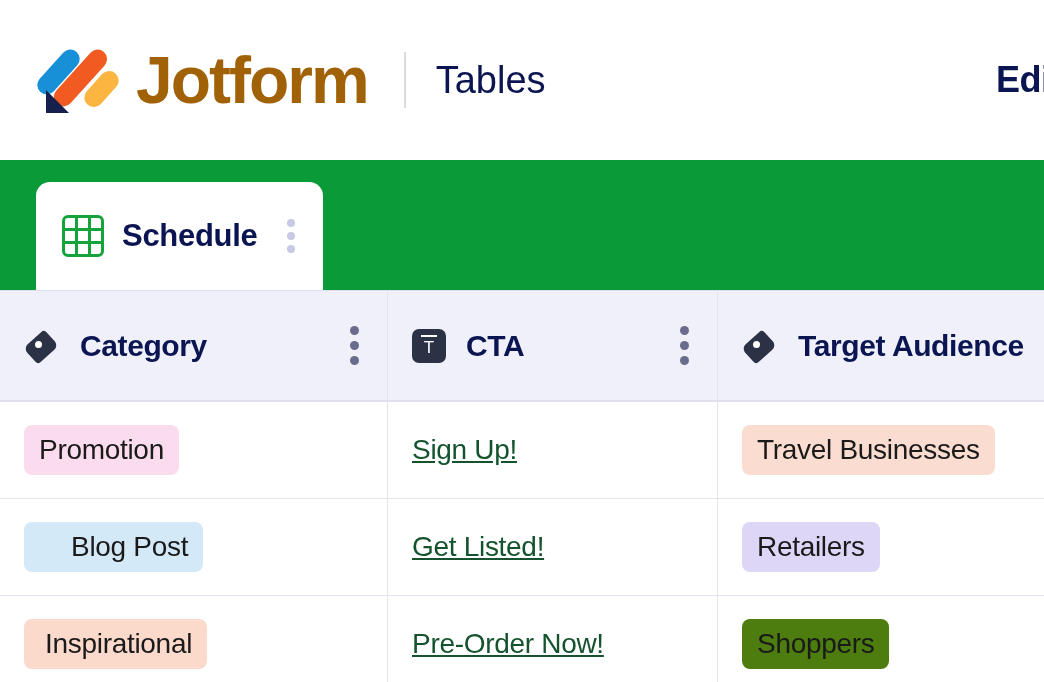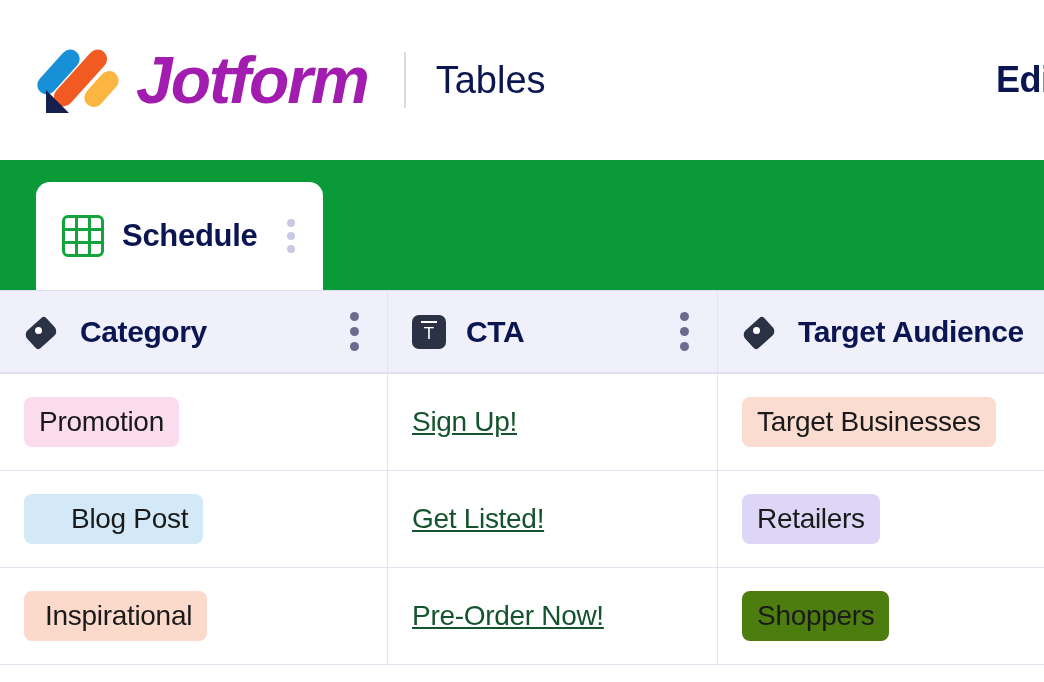--- a/index.html
+++ b/index.html
@@ -87,24 +87,23 @@
     left: 4px;
     top: 47px;
     border-left: 23px solid #16204D;
     border-top: 23px solid transparent;
   }
 
   .wordmark {
     font-size: 66px;
     font-weight: 700;
     letter-spacing: -2.0px;
-    color: #a21caf;
+    color: #a16207;
     line-height: 1;
     white-space: nowrap;
-    font-style: italic;
   }
 
   .brand-divider {
     width: 2px;
     height: 56px;
     background: #D8DAE6;
     margin: 0 30px 0 36px;
     flex: 0 0 2px;
   }
 
@@ -276,21 +275,21 @@
     flex: 0 0 auto;
     border-right: 1.5px solid #E4E4F0;
     display: flex;
     align-items: center;
   }
   .c-category { width: 388px; }
   .c-cta      { width: 330px; }
   .c-audience { width: 326px; border-right: none; }
 
   .head-row {
-    height: 84px;
+    height: 112px;
     background: #F0F0FA;
     border-top: 1.5px solid #DDDDEC;
     border-bottom: 2px solid #DFDFEF;
   }
 
   .head-cell {
     padding: 0 20px 0 24px;
     gap: 20px;
     justify-content: flex-start;
   }
@@ -508,21 +507,21 @@
     </div>
 
     <div class="grid-row data-row">
       <div class="col c-category data-cell">
         <span class="pill" style="background: rgb(251, 220, 239);">Promotion</span>
       </div>
       <div class="col c-cta data-cell">
         <span class="plain-text">Sign Up!</span>
       </div>
       <div class="col c-audience data-cell">
-        <span class="pill" style="background: rgb(251, 220, 208);">Target Businesses</span>
+        <span class="pill" style="background: rgb(251, 220, 208);">Travel Businesses</span>
       </div>
     </div>
 
     <div class="grid-row data-row">
       <div class="col c-category data-cell">
         <span class="pill" style="background: rgb(212, 233, 247); padding-left: 47px;">Blog Post</span>
       </div>
       <div class="col c-cta data-cell">
         <span class="plain-text">Get Listed!</span>
       </div>

